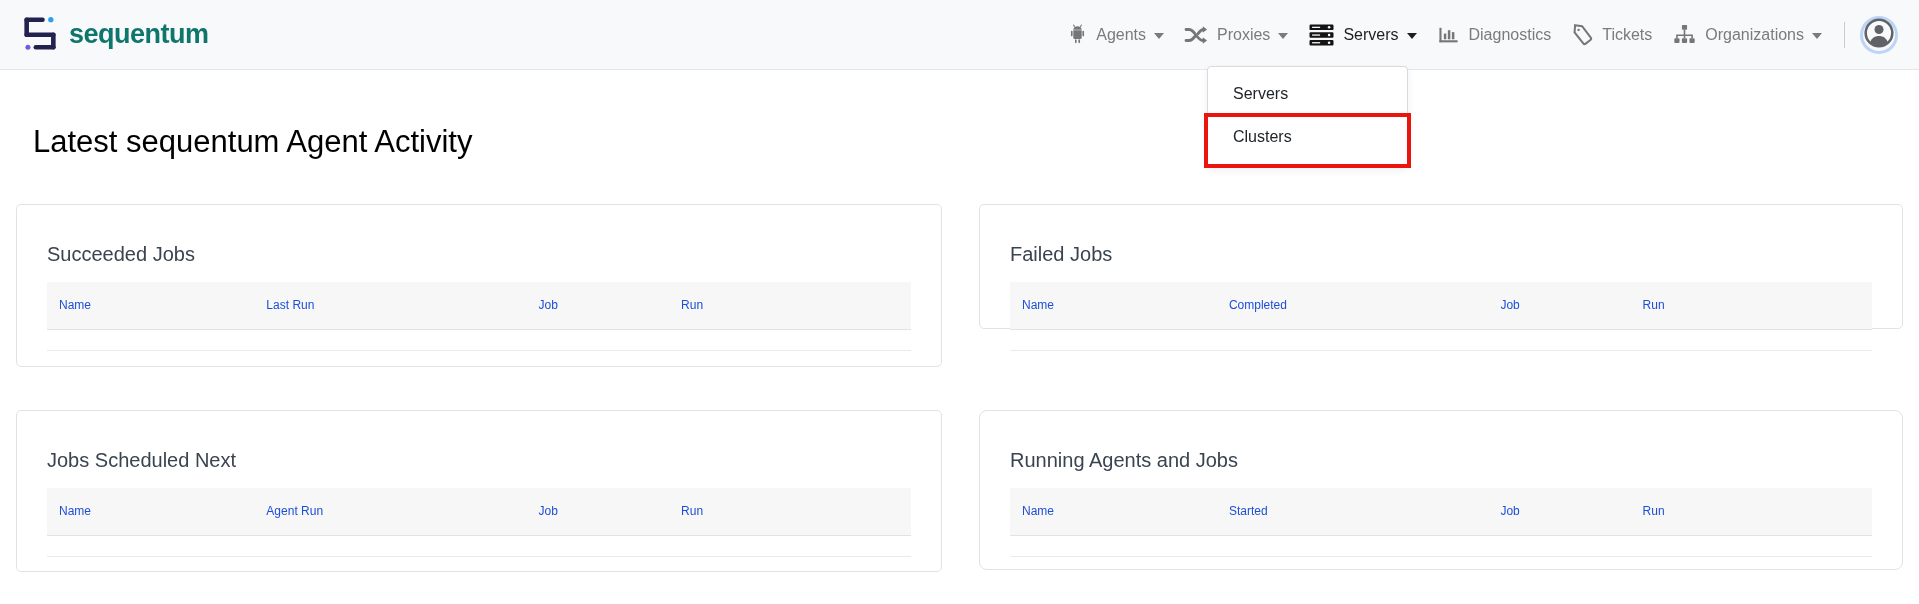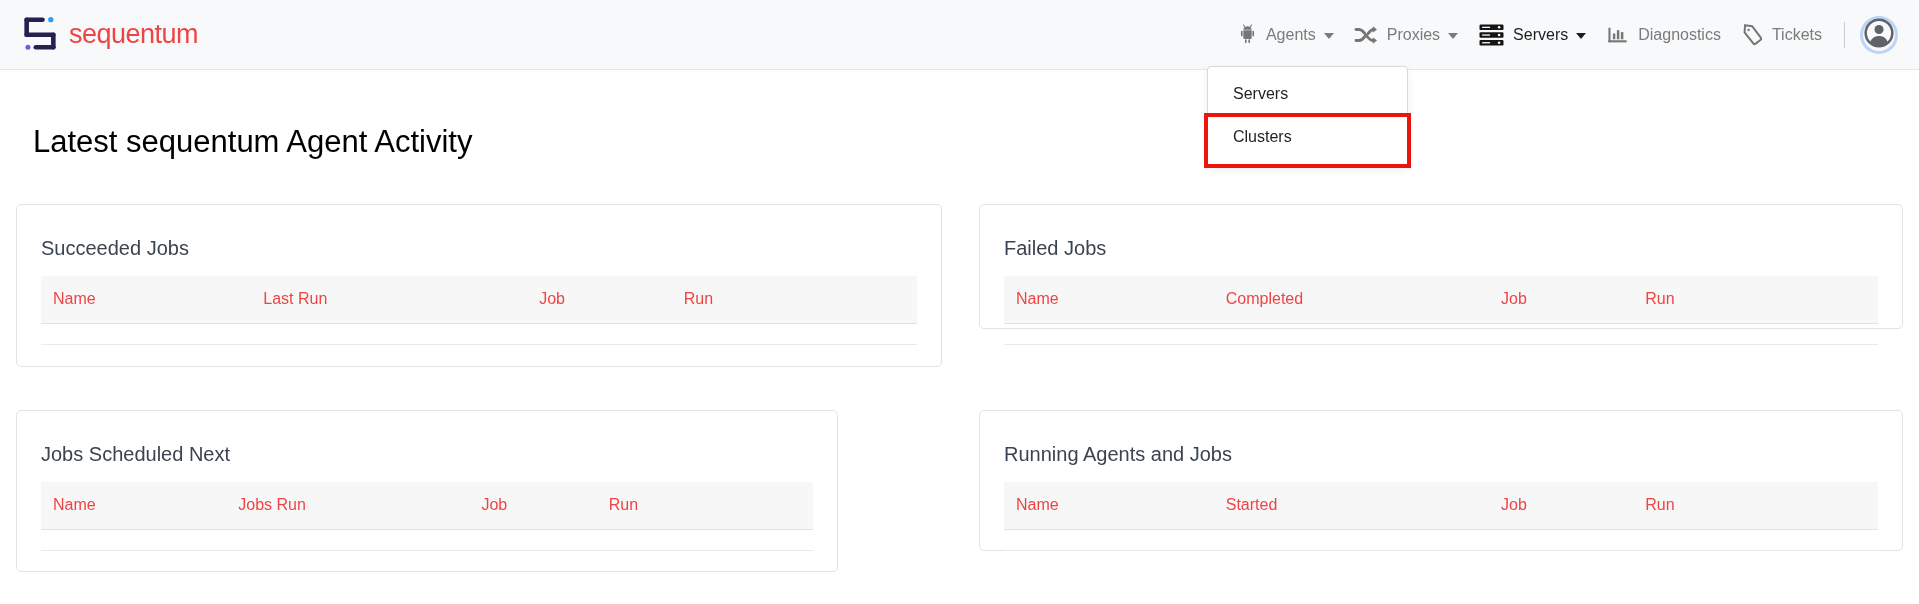--- a/index.html
+++ b/index.html
@@ -4,21 +4,21 @@
 <style>
   * { margin:0; padding:0; box-sizing:border-box; }
   html,body { width:1919px; height:604px; background:#ffffff; overflow:hidden;
               font-family:"Liberation Sans", sans-serif; }
 
   
   .navbar { position:absolute; left:0; top:0; width:1919px; height:70px;
             background:#f8f9fa; border-bottom:1px solid #e5e6e8;
             display:flex; align-items:center; justify-content:space-between; z-index:10; }
   .brand { display:flex; align-items:center; margin-left:20px; cursor:pointer; }
-  .brand-text { font-size:27px; font-weight:400; color:#ef4444; margin-left:9px; letter-spacing:-.5px; }
+  .brand-text { font-size:27px; font-weight:700; color:#0f766e; margin-left:9px; letter-spacing:-.5px; }
   .nav-items { display:flex; align-items:center; margin-right:24px; }
   .nav-item { display:flex; align-items:center; padding:8px 10px; height:70px;
               font-size:16px; color:#7b7b7b; cursor:pointer; white-space:nowrap; }
   .nav-item .icon { display:flex; align-items:center; margin-right:8px; color:#767676; }
   .nav-item.active { color:#1e1e1e; }
   .nav-item.active .icon { color:#141414; }
   .caret { width:0; height:0; border-left:5px solid transparent; border-right:5px solid transparent;
            border-top:6px solid currentColor; margin-left:8px; margin-top:3px; }
   .nav-sep { width:1px; height:26px; background:#c9cbcd; margin:0 12px; }
   .avatar-btn { width:32px; height:32px; border-radius:50%; display:flex; align-items:center;
@@ -35,28 +35,28 @@
   .dropdown-item.second { height:46px; border-top:1px solid #000000; }
   .highlight-box { position:absolute; left:1204px; top:113px; width:207px; height:55px;
                    border:4px solid #ea150d; z-index:60; pointer-events:none; }
 
   
   .page-title { position:absolute; left:33px; top:124px; font-size:31px; font-weight:400;
                 color:#000000; }
 
   
   .card { position:absolute; background:#ffffff; border:1px solid #e0e3e6; border-radius:5px;
-          padding:24px; }
+          padding:30px; }
   .card-1 { left:16px;  top:204px; width:926px; height:163px; }
   .card-2 { left:979px; top:204px; width:924px; height:125px; }
-  .card-3 { left:16px;  top:410px; width:822px; height:162px; }
-  .card-4 { left:979px; top:410px; width:924px; height:141px; }
+  .card-3 { left:16px;  top:410px; width:926px; height:162px; }
+  .card-4 { left:979px; top:410px; width:924px; height:160px;border-radius:8px; }
   .card-title { font-size:20px; font-weight:400; color:#3a4450; margin:8px 0 16px 0; }
   table { width:100%; border-collapse:collapse; table-layout:fixed; }
-  th { background:#f7f7f7; height:47px; font-weight:400; font-size:16px; color:#ef4444;
+  th { background:#f7f7f7; height:47px; font-weight:400; font-size:12px; color:#1d4ed8;
        text-align:left; padding:0 12px; border-bottom:1px solid #e3e3e3; }
   tr.empty-row td { height:21px; border-bottom:1px solid #eaeaea; }
 </style>
 </head>
 <body>
 
 <div class="navbar">
   <div class="brand">
     <span>
       <svg width="40" height="40" viewBox="0 0 48 48" fill="none">
@@ -145,20 +145,33 @@
         <svg width="23" height="23" viewBox="0 0 24 24" fill="none" stroke="currentColor" stroke-width="2.1">
           <g transform="rotate(8 12 12)">
             <path d="M3 3.5h7.4L21 14.1a1.8 1.8 0 0 1 0 2.5l-4.4 4.4a1.8 1.8 0 0 1-2.5 0L3.5 10.9z"></path>
             <circle cx="7.3" cy="7.8" r="1.3" fill="currentColor" stroke="none"></circle>
           </g>
         </svg>
       </span>
       <span>Tickets</span>
     </div>
 
+    <div class="nav-item">
+      <span class="icon">
+        <svg width="25" height="23" viewBox="0 0 24 24" fill="currentColor">
+          <rect x="9.3" y="2" width="5.4" height="5" rx=".9"></rect>
+          <rect x="1.4" y="15.8" width="5.4" height="5" rx=".9"></rect>
+          <rect x="9.3" y="15.8" width="5.4" height="5" rx=".9"></rect>
+          <rect x="17.2" y="15.8" width="5.4" height="5" rx=".9"></rect>
+          <path d="M12 7v4M4.1 15.8v-3h15.8v3M12 11v4.8" stroke="currentColor" stroke-width="1.7" fill="none"></path>
+        </svg>
+      </span>
+      <span>Organizations</span>
+      <span class="caret"></span>
+    </div>
 
     <div class="nav-sep"></div>
 
     <div class="avatar-btn">
       <span>
         <svg width="32" height="32" viewBox="0 0 24 24">
           <circle cx="12" cy="12" r="10" fill="none" stroke="#5f6368" stroke-width="1.9"></circle>
           <circle cx="12" cy="9.4" r="3.4" fill="#5f6368"></circle>
           <path d="M5.4 18.9c1-3.2 3.6-4.7 6.6-4.7s5.6 1.5 6.6 4.7a10 10 0 0 1-13.2 0z" fill="#5f6368"></path>
         </svg>
@@ -230,21 +243,21 @@
   <table>
     <colgroup>
         <col style="width:24%">
         <col style="width:31.5%">
         <col style="width:16.5%">
         <col style="width:28%">
       </colgroup>
     <thead>
         <tr>
       <th>Name</th>
-      <th>Jobs Run</th>
+      <th>Agent Run</th>
       <th>Job</th>
       <th>Run</th>
     </tr>
       </thead>
     <tbody>
         <tr class="empty-row">
           <td colspan="4"></td>
         </tr>
       </tbody>
   </table>

